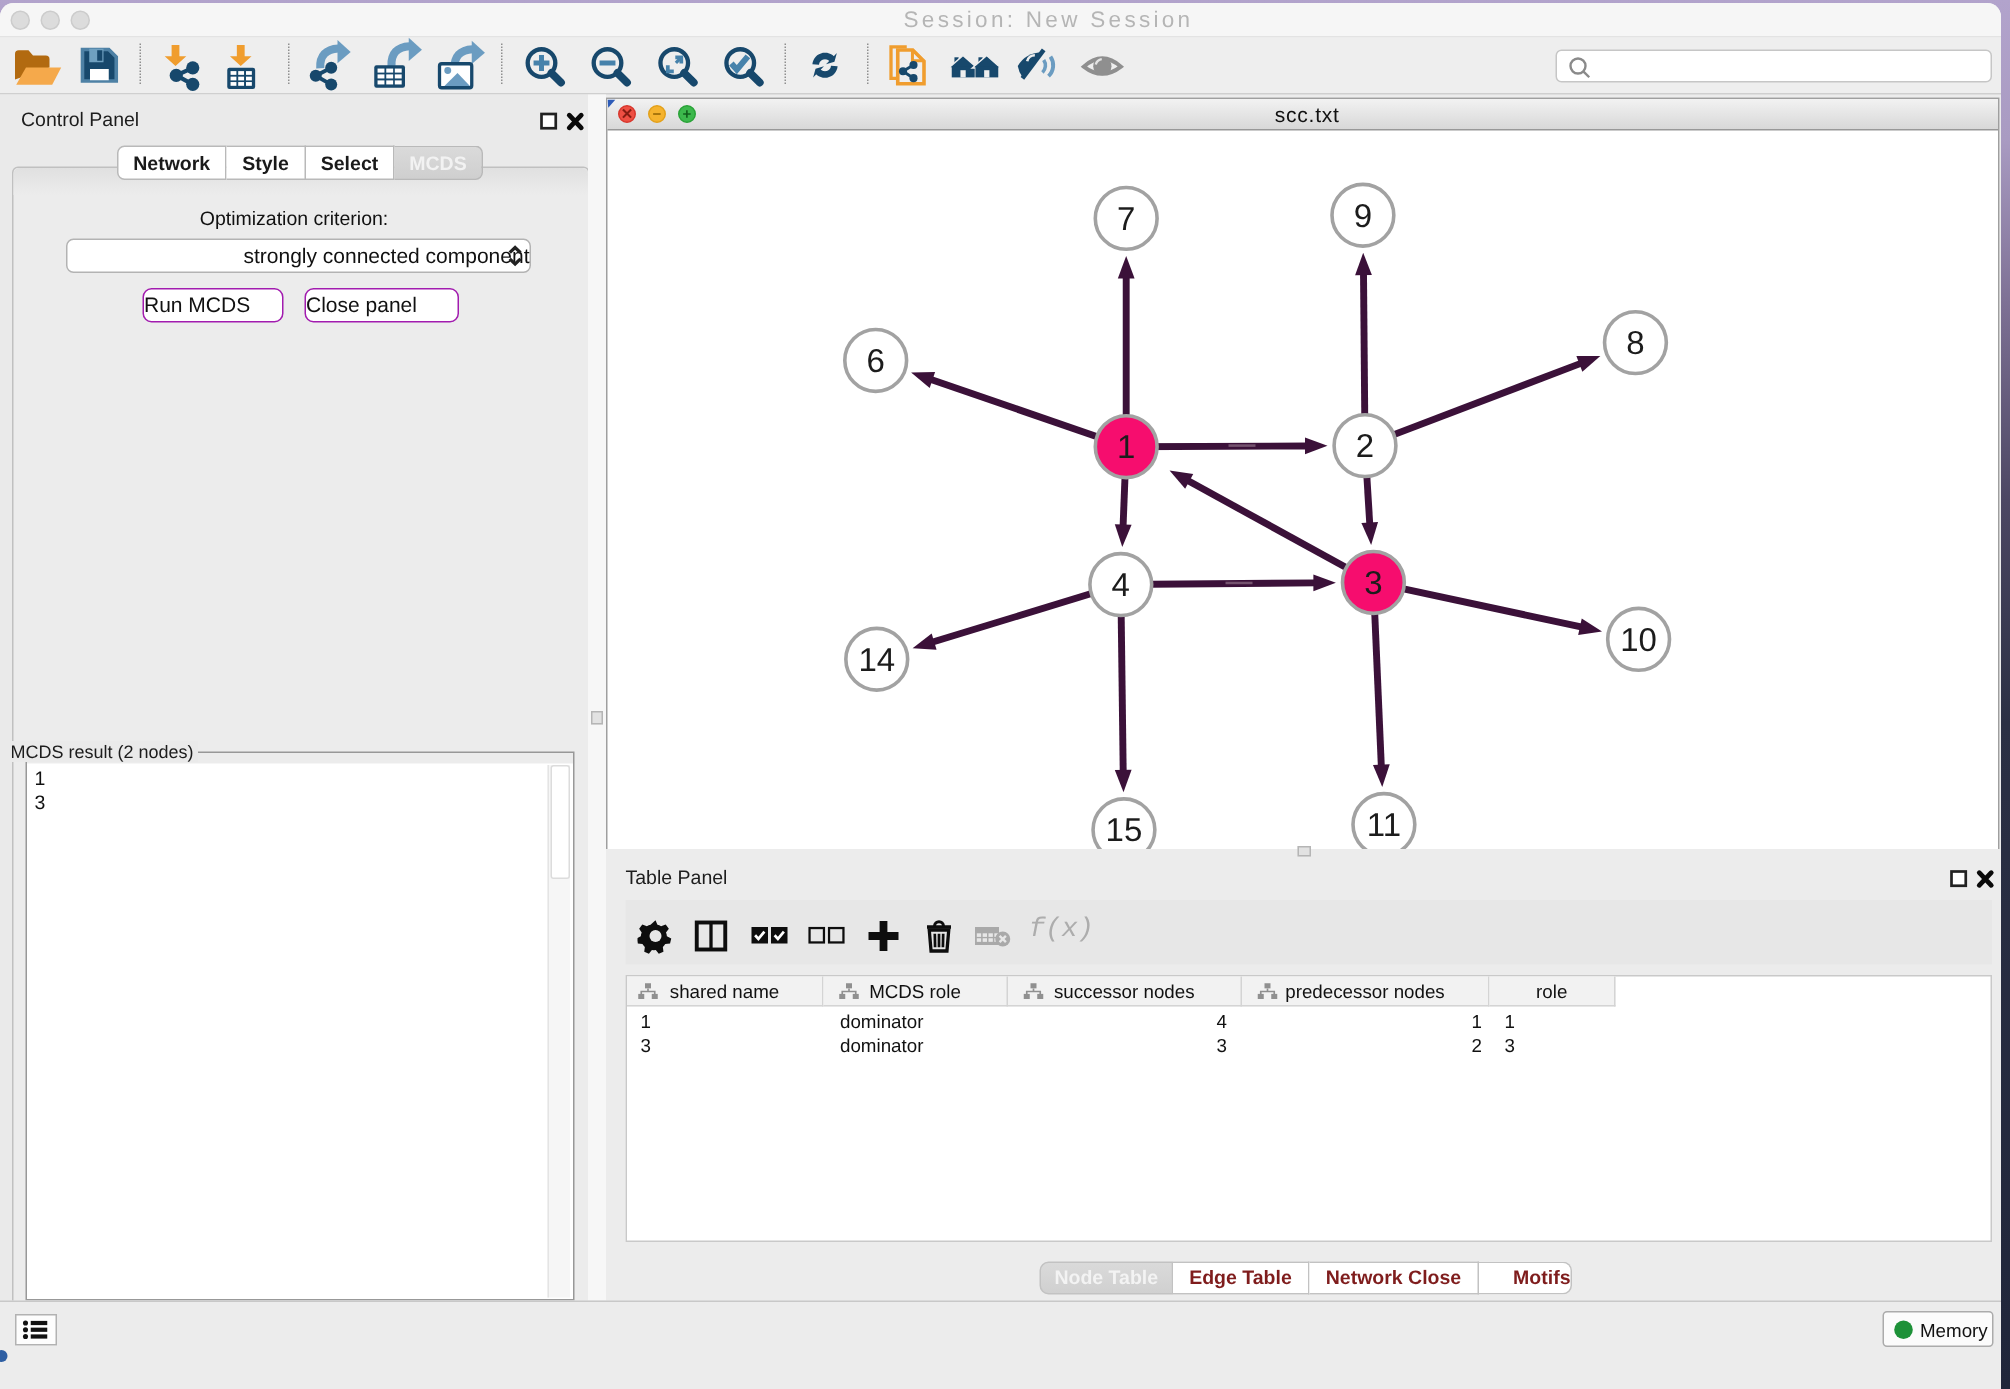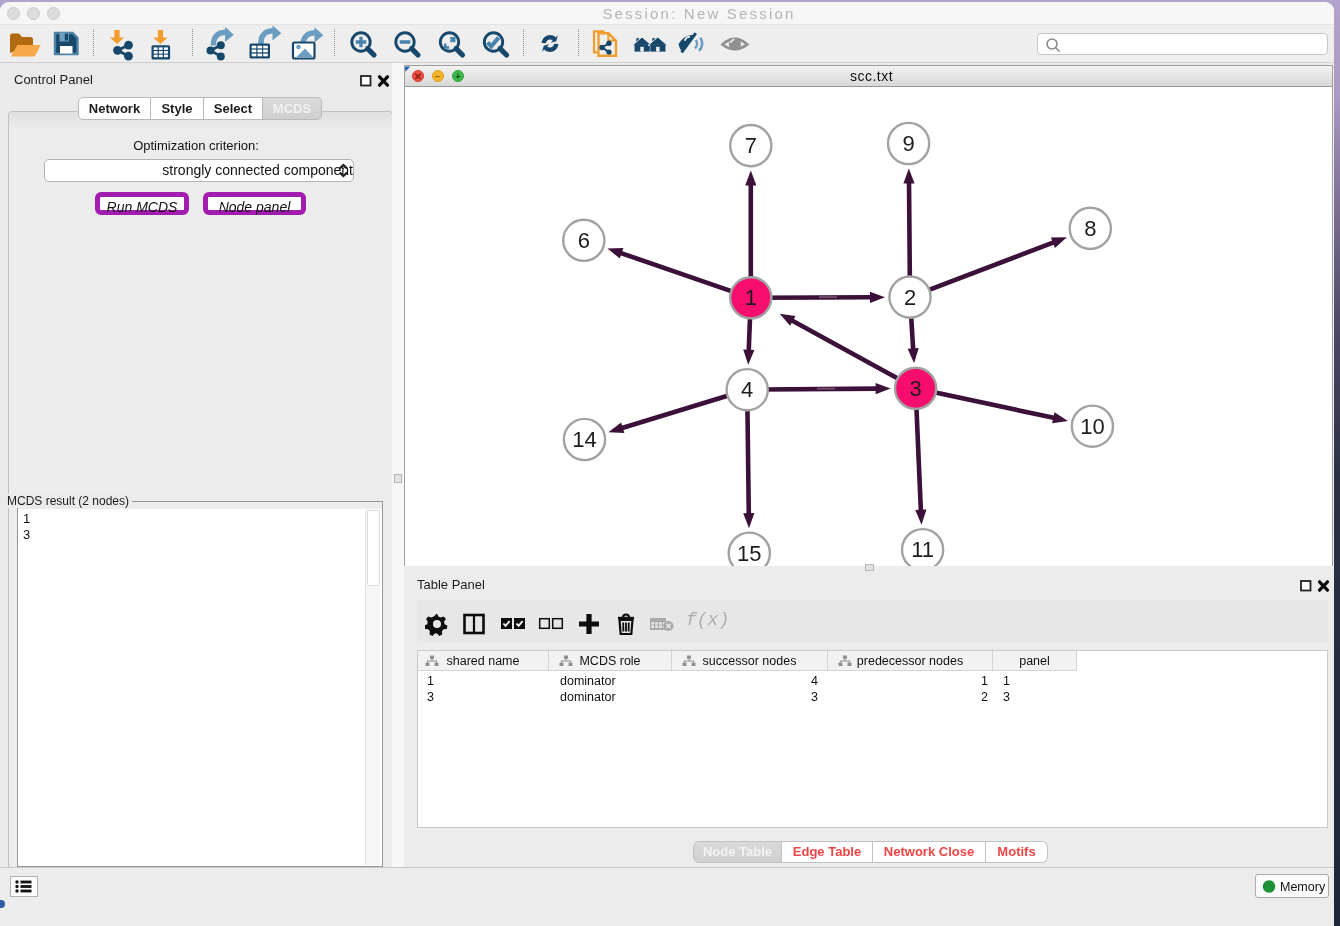--- a/index.html
+++ b/index.html
@@ -16,41 +16,41 @@
 .tsep { position:absolute; top:4px; height:27px; width:0; border-left:1px dotted #8f8f8f; }
 #searchbox { left:1037px; top:8px; width:291px; height:22px; background:#ffffff; border:1px solid #c6c6c6; border-radius:4px; }
 
 #cpanel { left:0; top:61px; width:392px; height:828px; background:#eaeaea; }
 #cp-title { left:14px; top:9px; font-size:13px; color:#1d1d1d; }
 #tabpane { left:8px; top:48px; width:385px; height:766px; background:#ececec; border:1px solid #c0c0c0; border-radius:4px; }
 #tabpane-top { left:9px; top:49px; width:383px; height:18px; background:linear-gradient(180deg,#e0e0e0,#ececec); border-radius:4px 4px 0 0;}
 .tab { position:absolute; top:34px; height:23px; background:#ffffff; border:1px solid #b9b9b9; font-size:13px; font-weight:bold; color:#1a1a1a; text-align:center; line-height:21px; }
 #opt-label { left:0; top:75px; width:392px; text-align:center; font-size:13px; color:#111111; }
 #combo { left:44px; top:96px; width:310px; height:23px; background:#ffffff; border:1px solid #b3b3b3; border-radius:5px; font-size:14px; color:#111; line-height:21px; padding-left:13px;text-align:right; }
-.btn { position:absolute; top:129px; height:23px; background:#ffffff; border:5px solid #a21caf; border-radius:6px; font-size:14px; color:#111; text-align:center; line-height:21px;font-style:italic; }
+.btn { position:absolute; top:129px; height:23px; background:#ffffff; border:1px solid #a21caf; border-radius:6px; font-size:14px; color:#111; line-height:21px; }
 #result-box { left:17px; top:438px; width:366px; height:366px; border:1px solid #989898; }
 #result-inner { left:18px; top:446px; width:364px; height:357px; background:#ffffff; font-size:13px; color:#111; padding:2px 0 0 5px; line-height:16px; }
 #result-label { left:4px; top:431px; font-size:12px; color:#1c1c1c; background:#eaeaea; padding:0 3px; }
 #result-scroll { left:365px; top:447px; width:15px; height:355px; background:#f6f6f6; border-left:1px solid #e4e4e4; }
 
 #vdivider { left:392px; top:61px; width:12px; height:828px; background:#f7f7f7; }
 
 #netwin { left:404px; top:63px; width:929px; height:525px; background:#ffffff; border:1px solid #9f9f9f; }
 #nettitle { left:0; top:0; width:927px; height:21px; background:linear-gradient(180deg,#f2f2f2,#d8d8d8); border-bottom:1px solid #989898; }
 #nettitle-text { left:3px; width:927px; top:2px; text-align:center; font-size:14px; letter-spacing:0.5px; color:#111111; }
 .tl2 { position:absolute; top:4px; width:12px; height:12px; border-radius:50%; font-size:10px; font-weight:bold; text-align:center; line-height:12px; }
 
 #tablepanel { left:404px; top:564px; width:930px; height:301px; background:#ececec; }
 #tp-title { left:13px; top:11px; font-size:13px; color:#1d1d1d; }
 #tp-toolbar { left:13px; top:34px; width:911px; height:43px; background:#e7e7e7; }
 #tp-table { left:13px; top:84px; width:911px; height:178px; background:#ffffff; border:1px solid #c9c9c9; }
 #tp-header { left:0; top:0; width:916px; height:20px; }
 .th { position:absolute; top:0; height:20px; background:#f2f2f2; border-right:1px solid #d4d4d4; border-bottom:1px solid #d4d4d4; font-size:12.5px; color:#111; text-align:center; line-height:20px; }
 .td { position:absolute; font-size:12.5px; color:#111; height:16px; line-height:16px; }
-.btab { position:absolute; top:275px; height:22px; background:#ffffff; border:1px solid #c2c2c2; font-size:13px; font-weight:bold; color:#ef4444; text-align:center; line-height:20px; }
+.btab { position:absolute; top:275px; height:22px; background:#ffffff; border:1px solid #c2c2c2; font-size:13px; font-weight:bold; color:#7f1d1d; text-align:center; line-height:20px; }
 
 #statusbar { left:0; top:865px; width:1334px; height:35px; background:#ececec; border-top:1px solid #c8c8c8; }
 #listbtn { left:10px; top:8px; width:28px; height:21px; background:#fdfdfd; border:1px solid #b2b2b2; }
 #membtn { left:1255px; top:6px; width:74px; height:24px; background:#fbfbfb; border:1px solid #ababab; border-radius:3px; font-size:12.5px; color:#111; }
 </style>
 </head>
 <body>
 <div id="desktop" class="abs"></div>
 <div id="win" class="abs">
 
@@ -195,21 +195,21 @@
     <div id="opt-label" class="abs">Optimization criterion:</div>
     <div id="combo" class="abs">strongly connected component
       <svg width="13" height="17" style="position:absolute;right:3px;top:2px">
           <g fill="none" stroke="#222" stroke-width="2.2">
             <path d="M2.8 6.4 L6.4 3 L10 6.4"></path>
             <path d="M2.8 10.6 L6.4 14 L10 10.6"></path>
           </g>
         </svg>
     </div>
     <div class="btn" style="left:95px; width:94px;">Run MCDS</div>
-    <div class="btn" style="left:203px; width:103px;">Node panel</div>
+    <div class="btn" style="left:203px; width:103px;">Close panel</div>
     <div id="result-box" class="abs"></div>
     <div id="result-inner" class="abs">1<br>3</div>
     <div id="result-scroll" class="abs">
         <div class="abs" style="left:1px;top:0px;width:13px;height:76px;background:#ffffff;border:1px solid #dcdcdc;border-radius:2px;"></div>
       </div>
     <div id="result-label" class="abs">MCDS result (2 nodes)</div>
   </div>
   <div id="vdivider" class="abs">
     <div class="abs" style="left:2px;top:411px;width:8px;height:9px;background:#e2e2e2;border:1px solid #b5b5b5;"></div>
   </div>
@@ -373,37 +373,37 @@
           </svg>
           <div class="th" style="left:410px;width:165px;">predecessor nodes</div>
           <svg class="abs" style="left:420px;top:4px" width="14" height="12" viewBox="0 0 14 12">
             <g fill="#909090">
               <rect x="5" y="0.5" width="4" height="3.4"></rect>
               <rect x="0.5" y="7.6" width="4" height="3.4"></rect>
               <rect x="9.5" y="7.6" width="4" height="3.4"></rect>
             </g>
             <path d="M7 4 v2 M2.5 7.6 v-1.6 h9 v1.6" stroke="#909090" stroke-width="1.1" fill="none"></path>
           </svg>
-          <div class="th" style="left:575px;width:84px;">panel</div>
+          <div class="th" style="left:575px;width:84px;">role</div>
         </div>
         <div class="td" style="left:9px;top:22px;">1</div>
         <div class="td" style="left:142px;top:22px;">dominator</div>
         <div class="td" style="left:340px;top:22px;width:60px;text-align:right;">4</div>
         <div class="td" style="left:510px;top:22px;width:60px;text-align:right;">1</div>
         <div class="td" style="left:585px;top:22px;">1</div>
         <div class="td" style="left:9px;top:38px;">3</div>
         <div class="td" style="left:142px;top:38px;">dominator</div>
         <div class="td" style="left:340px;top:38px;width:60px;text-align:right;">3</div>
         <div class="td" style="left:510px;top:38px;width:60px;text-align:right;">2</div>
         <div class="td" style="left:585px;top:38px;">3</div>
     </div>
     <div class="btab" style="left:289px;width:89px;border-radius:6px 0 0 6px;background:linear-gradient(180deg,#dadada,#d0d0d0);color:#f3f3f3;">Node Table</div>
       <div class="btab" style="left:378px;width:91px;border-radius:0;border-left:none;">Edge Table</div>
       <div class="btab" style="left:469px;width:113px;border-radius:0;border-left:none;">Network Close</div>
-      <div class="btab" style="left:582px;width:62px;border-radius:0 6px 6px 0;border-left:none;">Motifs</div>
+      <div class="btab" style="left:582px;width:62px;border-radius:0 6px 6px 0;border-left:none;text-align:right;">Motifs</div>
   </div>
 
   <div id="statusbar" class="abs">
     <div id="listbtn" class="abs"><svg width="26" height="19">
           <circle cx="6" cy="5" r="1.7" fill="#111"></circle>
           <circle cx="6" cy="9.5" r="1.7" fill="#111"></circle>
           <circle cx="6" cy="14" r="1.7" fill="#111"></circle>
           <rect x="9.5" y="3.6" width="11" height="2.8" fill="#111"></rect>
           <rect x="9.5" y="8.1" width="11" height="2.8" fill="#111"></rect>
           <rect x="9.5" y="12.6" width="11" height="2.8" fill="#111"></rect>

